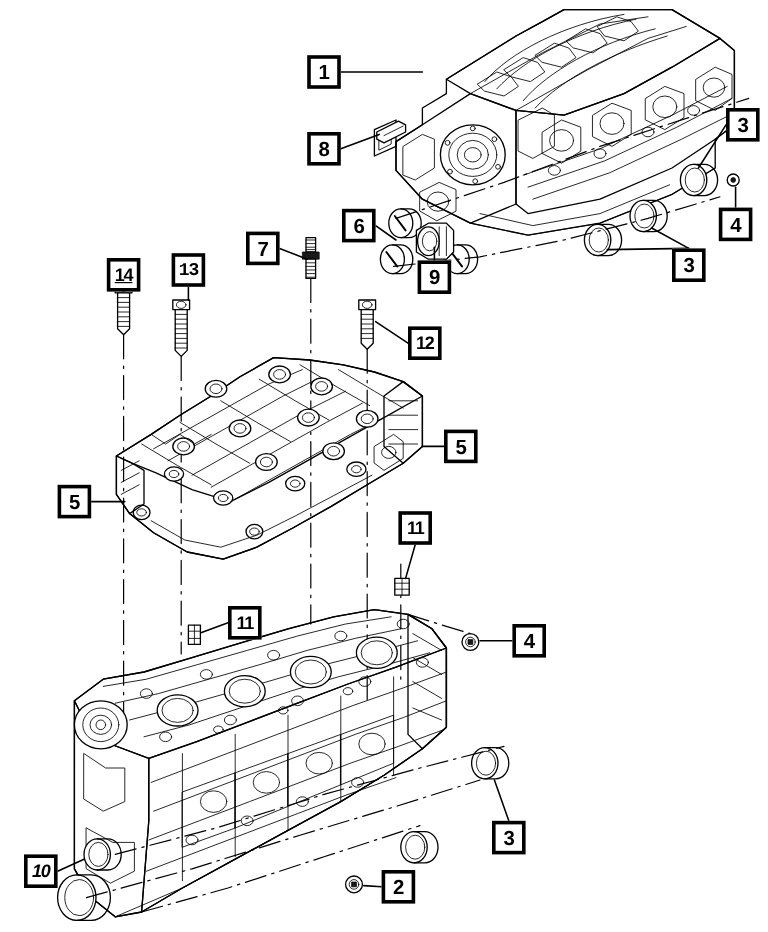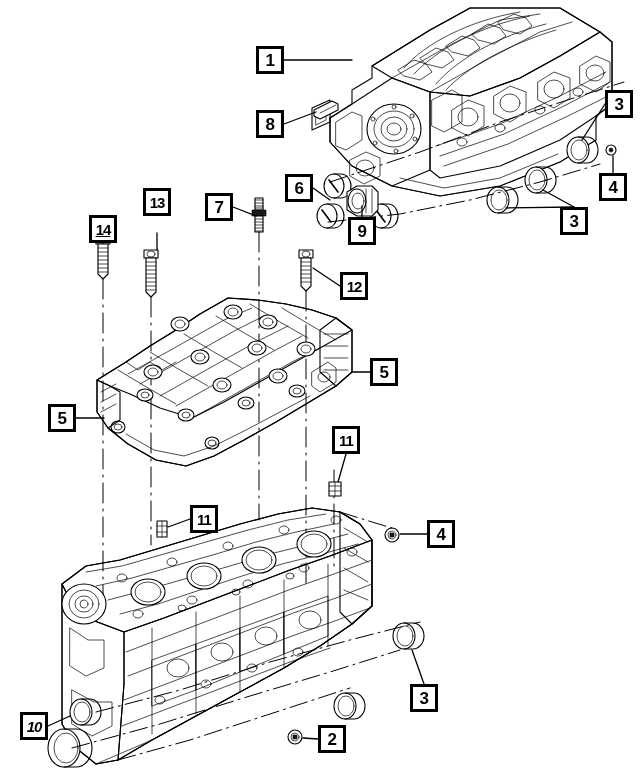--- a/index.html
+++ b/index.html
@@ -500,21 +500,21 @@
     </g>
   </svg>
 
   <div class="callout" style="left:256px;top:46px;">1</div>
   <div class="callout" style="left:605px;top:90px;">3</div>
   <div class="callout" style="left:256px;top:110px;">8</div>
   <div class="callout" style="left:599px;top:173px;">4</div>
   <div class="callout" style="left:285px;top:174px;">6</div>
   <div class="callout" style="left:560px;top:207px;">3</div>
   <div class="callout" style="left:205px;top:193px;">7</div>
-  <div class="callout two-digit" style="left:143px;top:188px;">13</div>
+  <div class="callout two-digit" style="left:143px;top:211px;font-family:Liberation Mono, monospace;">13</div>
   <div class="callout two-digit" style="left:89px;top:215px;text-decoration:underline;">14</div>
   <div class="callout" style="left:348px;top:217px;">9</div>
   <div class="callout two-digit" style="left:340px;top:272px;text-align:center;">12</div>
   <div class="callout" style="left:370px;top:358px;">5</div>
   <div class="callout" style="left:48px;top:404px;">5</div>
   <div class="callout two-digit" style="left:332px;top:426px;">11</div>
   <div class="callout two-digit" style="left:190px;top:505px;">11</div>
   <div class="callout" style="left:427px;top:520px;">4</div>
   <div class="callout" style="left:410px;top:684px;">3</div>
   <div class="callout two-digit" style="left:20px;top:712px;font-style:italic;">10</div>

